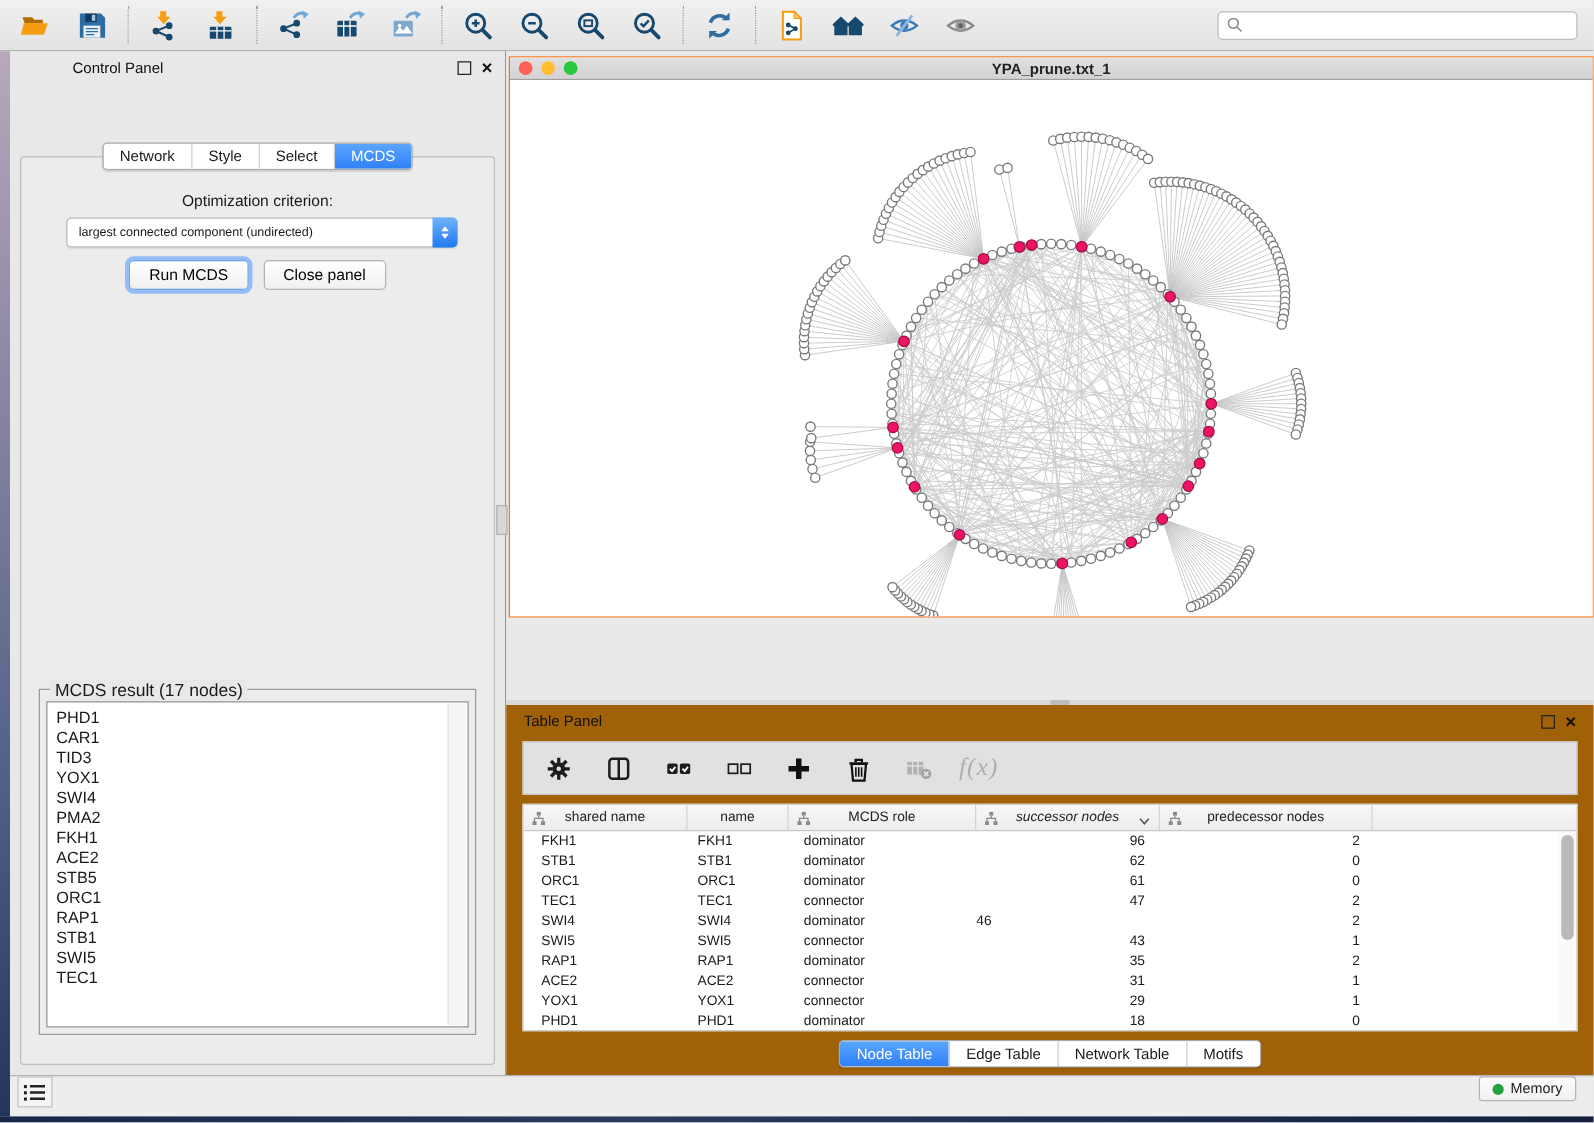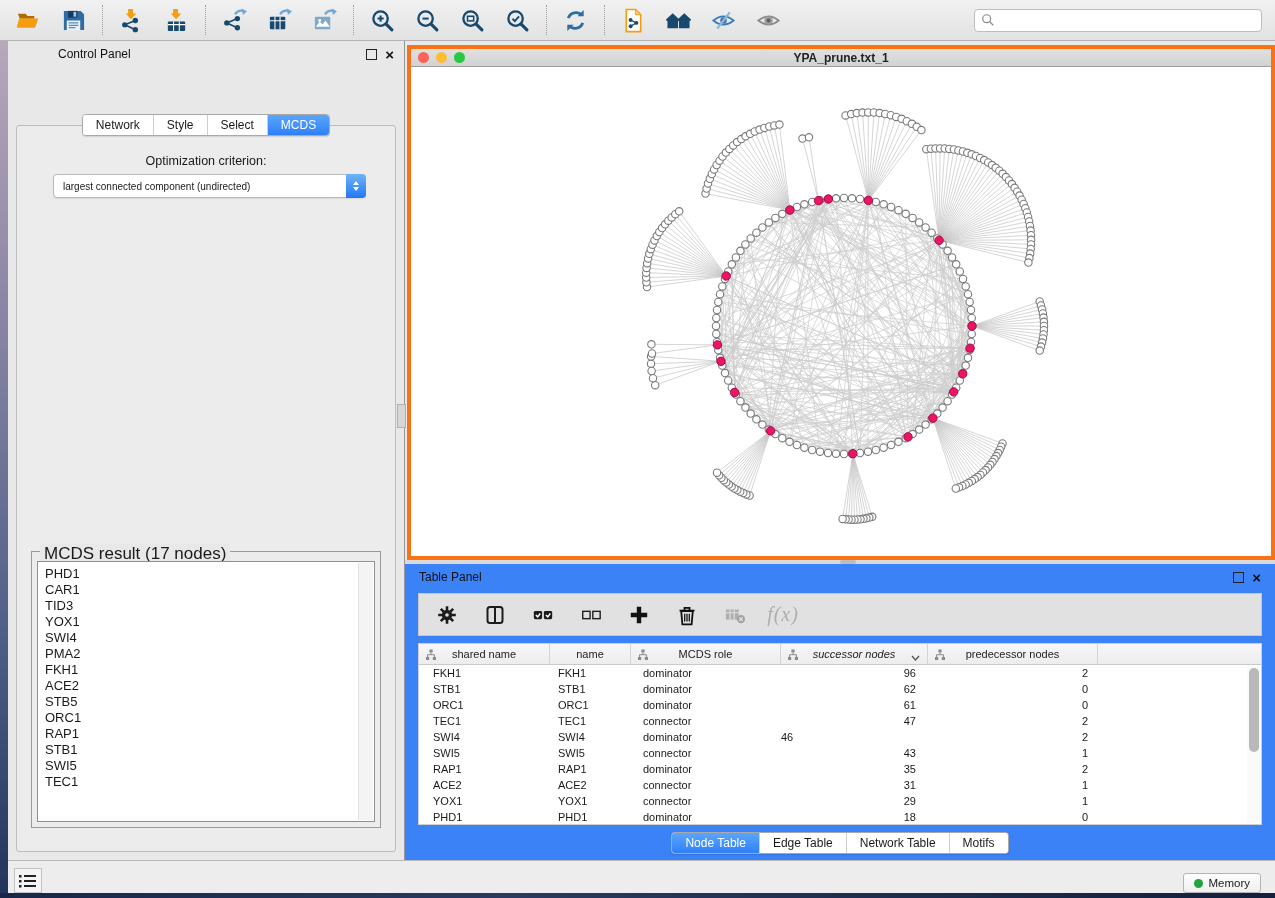--- a/index.html
+++ b/index.html
@@ -49,61 +49,61 @@
   #opt-select .val{flex:1;font-size:10px;padding-left:9px;white-space:nowrap;overflow:hidden;}
   #opt-select .stepper{width:20px;height:24px;margin:-1px -1px -1px 0;border-radius:0 4px 4px 0;
     background:linear-gradient(#6fb3f9,#2079f2);display:flex;flex-direction:column;align-items:center;justify-content:center;gap:2px;}
   .chev-up{width:0;height:0;border-left:3.5px solid transparent;border-right:3.5px solid transparent;border-bottom:4px solid #fff;}
   .chev-dn{width:0;height:0;border-left:3.5px solid transparent;border-right:3.5px solid transparent;border-top:4px solid #fff;}
   #cp-buttons{top:82px;left:0;right:0;display:flex;justify-content:center;gap:12px;}
   .cp-btn{font-family:inherit;font-size:12.5px;padding:4px 15px;border:1px solid #b3b3b3;border-radius:4px;
     background:linear-gradient(#ffffff,#f0f0f0);cursor:default;}
   .cp-btn.focused{box-shadow:0 0 0 3px rgba(80,150,255,.55);border-color:#6ea7e8;}
   #result-group{left:14px;right:14px;top:425px;bottom:23px;border:1px solid #9a9a9a;}
-  #result-legend{position:absolute;top:-8px;left:8px;background:#e8e8e8;padding:0 4px;font-size:17px;}
+  #result-legend{position:absolute;top:-8px;left:8px;background:#e8e8e8;padding:0 4px;font-size:14px;}
   #result-list{position:absolute;left:5px;right:5px;top:9px;bottom:5px;background:#fff;border:1px solid #8f8f8f;
     overflow:hidden;}
   #result-items{padding:4px 0 0 7px;font-size:13px;line-height:16px;}
   #result-scroll{position:absolute;top:1px;bottom:1px;right:1px;width:14px;background:#f4f4f4;border-left:1px solid #e0e0e0;}
 
   
   #right-area{left:405px;top:41px;right:0;bottom:38px;background:#e9e9e9;}
-  #net-window{left:2px;top:4px;right:0;height:515px;background:#fff;border:4px solid #f97316;box-sizing:border-box;}
+  #net-window{left:2px;top:4px;right:0;height:449px;background:#fff;border:1px solid #f97316;box-sizing:border-box;}
   #net-titlebar{left:0;right:0;top:0;height:18px;background:linear-gradient(#e0e0e0,#d2d2d2);
     border-bottom:1px solid #9e9e9e;display:flex;align-items:center;box-sizing:border-box;}
   .traffic{width:11px;height:11px;border-radius:50%;margin-left:7px;}
   #net-title{position:absolute;left:0;right:0;text-align:center;font-size:12px;font-weight:bold;color:#222;}
   #net-content{left:0;right:0;top:18px;bottom:0;background:#fff;overflow:hidden;}
   #net-content svg{position:absolute;left:0;top:0;}
   #h-splitter{left:0;right:0;top:519px;height:4px;background:#dadada;}
   #h-splitter .grip{position:absolute;left:50%;top:0;width:16px;height:4px;background:#bdbdbd;border-radius:2px;}
   #v-splitter-grip{left:397px;top:404px;width:7px;height:22px;background:#d6d6d6;border:1px solid #b0b0b0;z-index:5;}
 
   
-  #table-panel{left:0;right:0;top:523px;bottom:0;background:#3b82f6;}
+  #table-panel{left:0;right:0;top:523px;bottom:0;background:#a16207;}
   #tp-title-row{left:0;right:0;top:0;height:26px;display:flex;align-items:center;padding:0 14px;box-sizing:border-box;}
   #tp-toolbar{left:13px;right:13px;top:29px;height:43px;background:#e1e1e1;border:1px solid #c6c6c6;
     display:flex;align-items:center;gap:24px;padding-left:16px;box-sizing:border-box;}
   .tp-icon{display:flex;align-items:center;justify-content:center;width:24px;height:24px;}
   .tp-icon svg{width:22px;height:22px;}
   .tp-icon.disabled{opacity:.9;}
   #tp-table{left:13px;right:13px;top:79px;height:182px;background:#fff;border:1px solid #cfcfcf;box-sizing:border-box;}
   #tp-header{display:flex;height:21px;background:linear-gradient(#f7f7f7,#ededed);border-bottom:1px solid #c9c9c9;box-sizing:border-box;}
   .th{position:relative;display:flex;align-items:center;justify-content:center;font-size:11px;color:#222;
     border-right:1px solid #d4d4d4;box-sizing:border-box;}
   .th .hier{position:absolute;left:6px;top:5px;}
   .th .sort{position:absolute;right:7px;top:7px;}
   .tr{display:flex;height:16px;font-size:11px;align-items:center;}
   .td{box-sizing:border-box;white-space:nowrap;overflow:hidden;}
   #tp-scroll{position:absolute;right:1px;top:22px;bottom:1px;width:13px;background:#fafafa;}
   #tp-thumb{position:absolute;right:1.5px;top:2px;width:10px;height:84px;background:#b9b9b9;border-radius:5px;}
   #tp-tabs{left:0;right:0;top:268px;display:flex;justify-content:center;}
   
   #status-bar{left:8px;right:0;bottom:5px;height:33px;background:#ededed;border-top:1px solid #b5b5b5;
-    display:flex;align-items:flex-end;box-sizing:border-box;}
+    display:flex;align-items:flex-start;box-sizing:border-box;}
   #list-btn{margin-left:6px;width:26px;height:23px;border:1px solid #c2c2c2;background:#f4f4f4;
     display:flex;align-items:center;justify-content:center;}
   #memory-btn{margin-left:auto;margin-right:14px;display:flex;align-items:center;gap:5px;
     border:1px solid #b5b5b5;border-radius:3px;background:linear-gradient(#fdfdfd,#f0f0f0);
     padding:3px 10px;font-size:11.5px;}
   #memory-dot{width:9px;height:9px;border-radius:50%;}
 </style>
 </head>
 <body>
 
@@ -277,20 +277,24 @@
     </span>
   </div>
   <div class="abs" id="cp-body">
     <div class="abs" id="opt-label">Optimization criterion:</div>
     <div class="abs" id="opt-select">
       <span class="val">largest connected component (undirected)</span>
       <span class="stepper">
           <span class="chev-up"></span>
           <span class="chev-dn"></span>
         </span>
+    </div>
+    <div class="abs" id="cp-buttons">
+      <button class="cp-btn focused">Run MCDS</button>
+      <button class="cp-btn">Close panel</button>
     </div>
     <div class="abs" id="result-group">
       <span id="result-legend">MCDS result (17 nodes)</span>
       <div id="result-list">
         <div id="result-items">
             <div>PHD1</div>
             <div>CAR1</div>
             <div>TID3</div>
             <div>YOX1</div>
             <div>SWI4</div>

